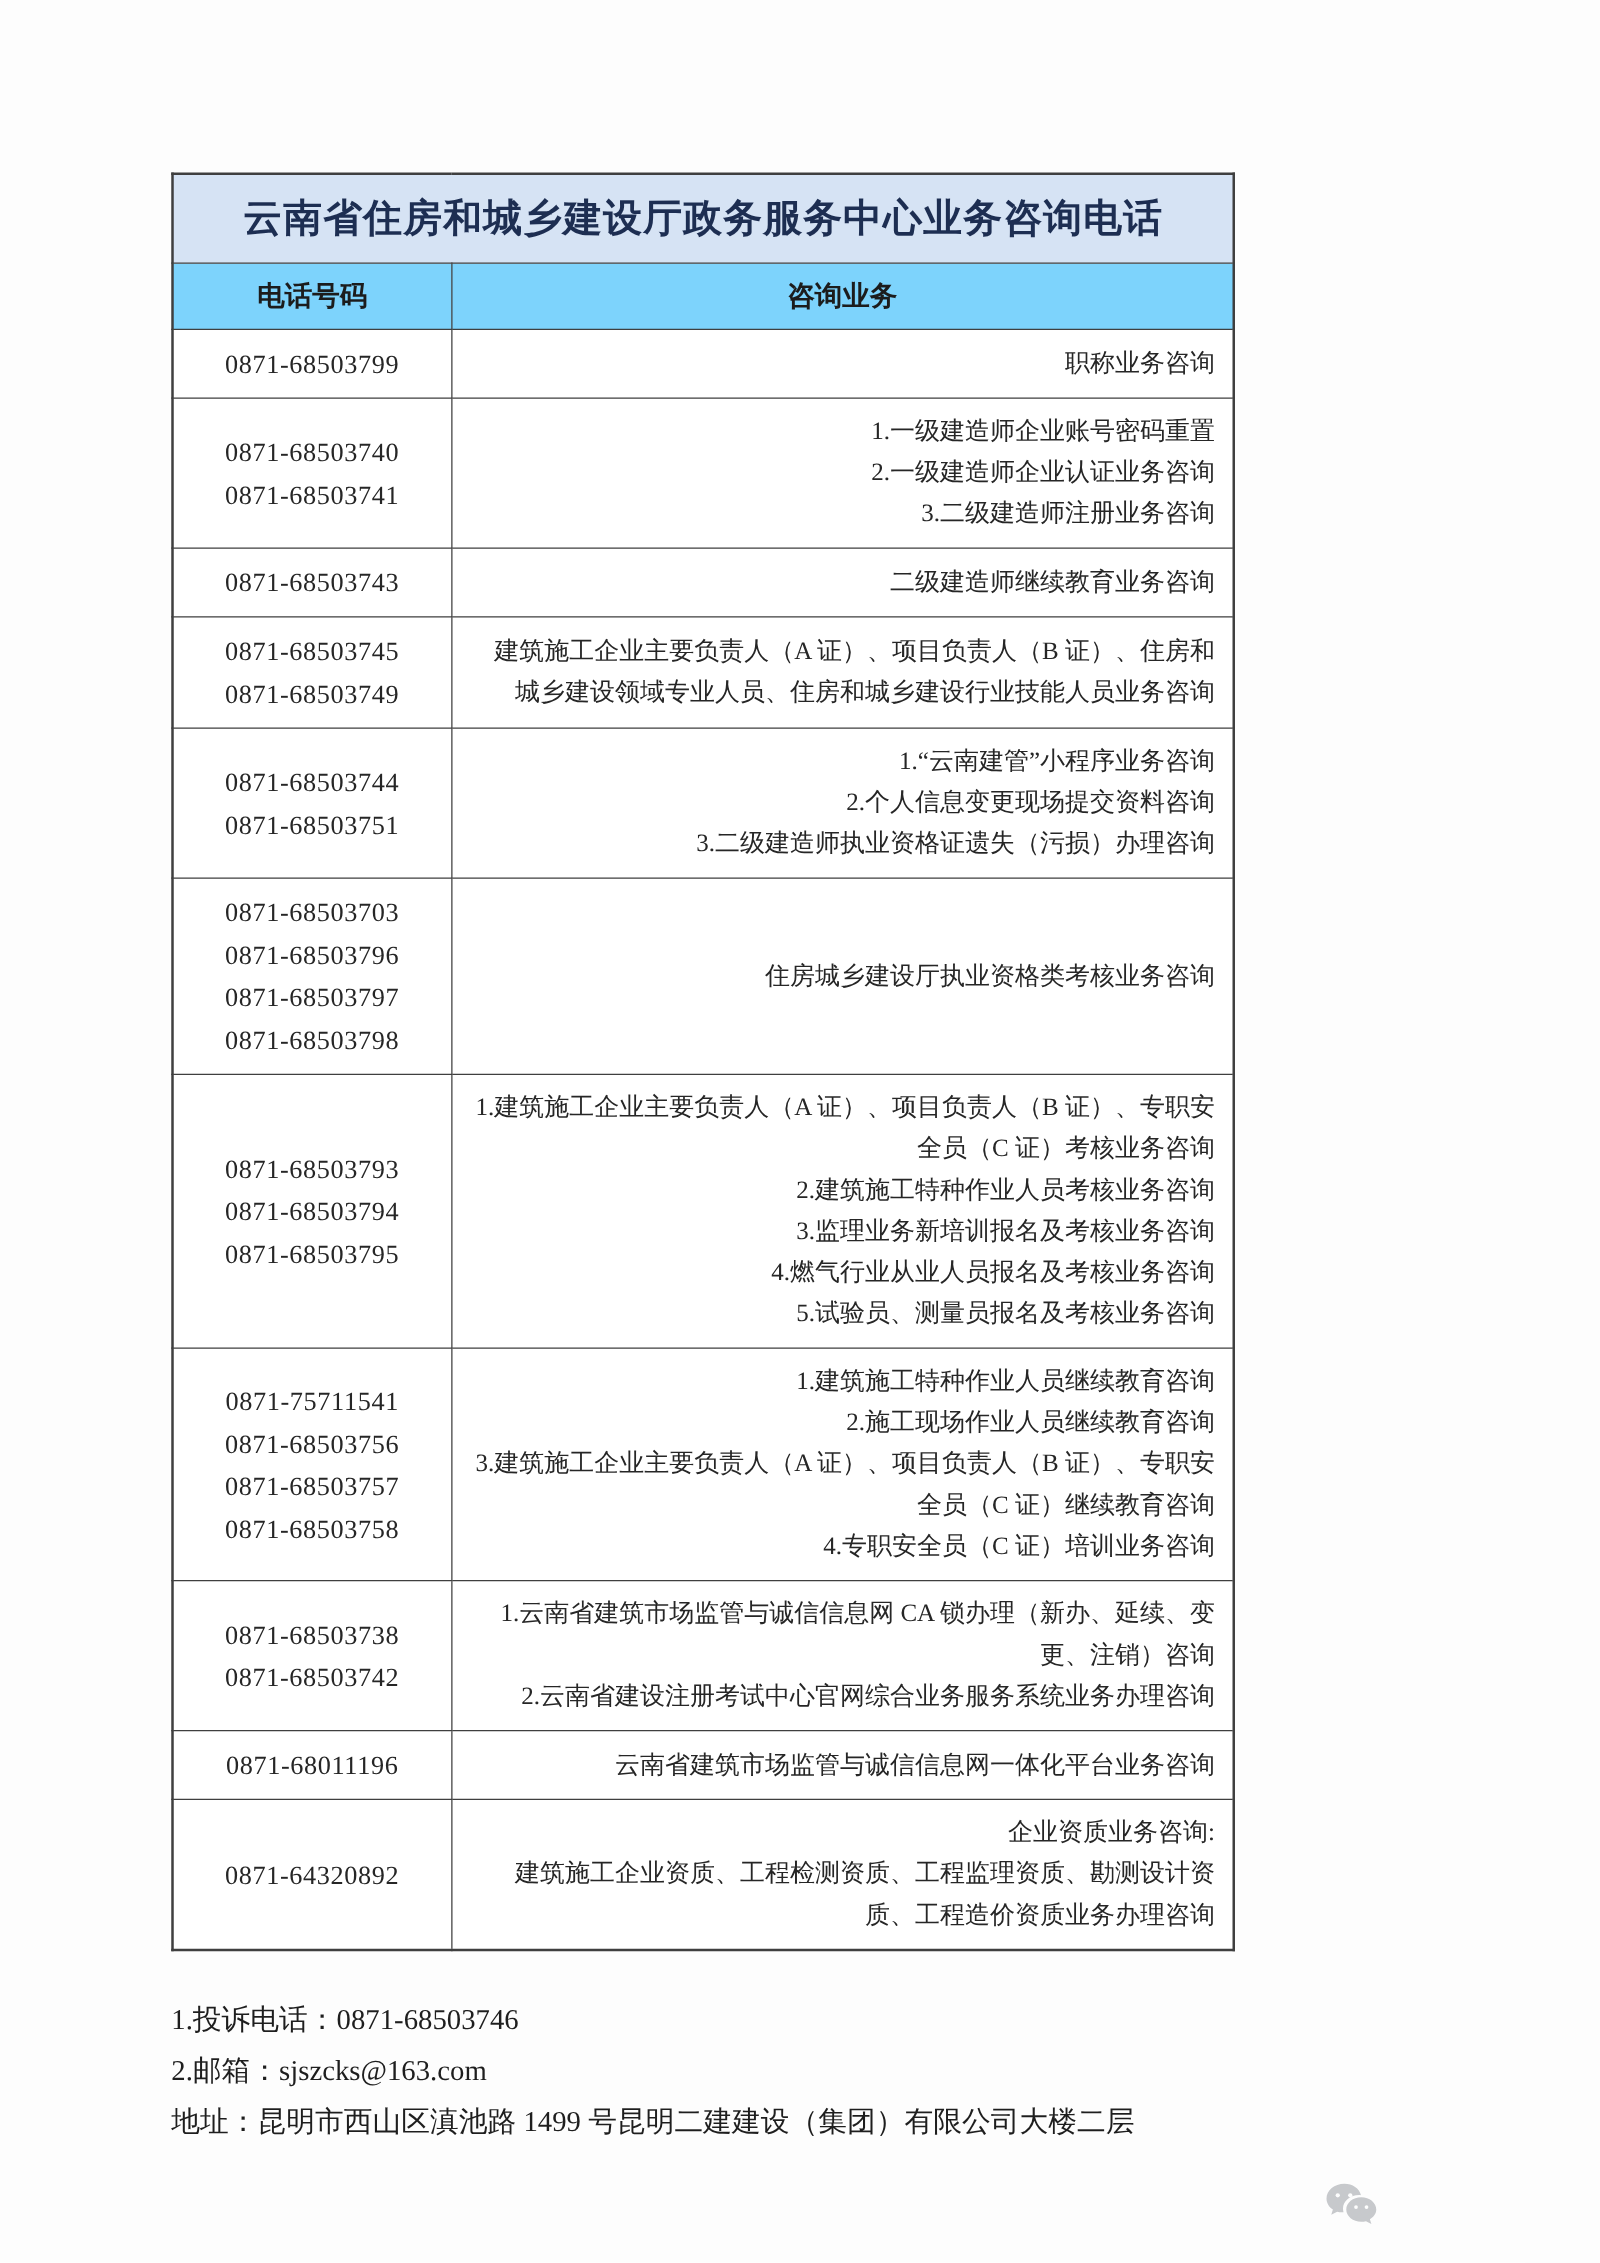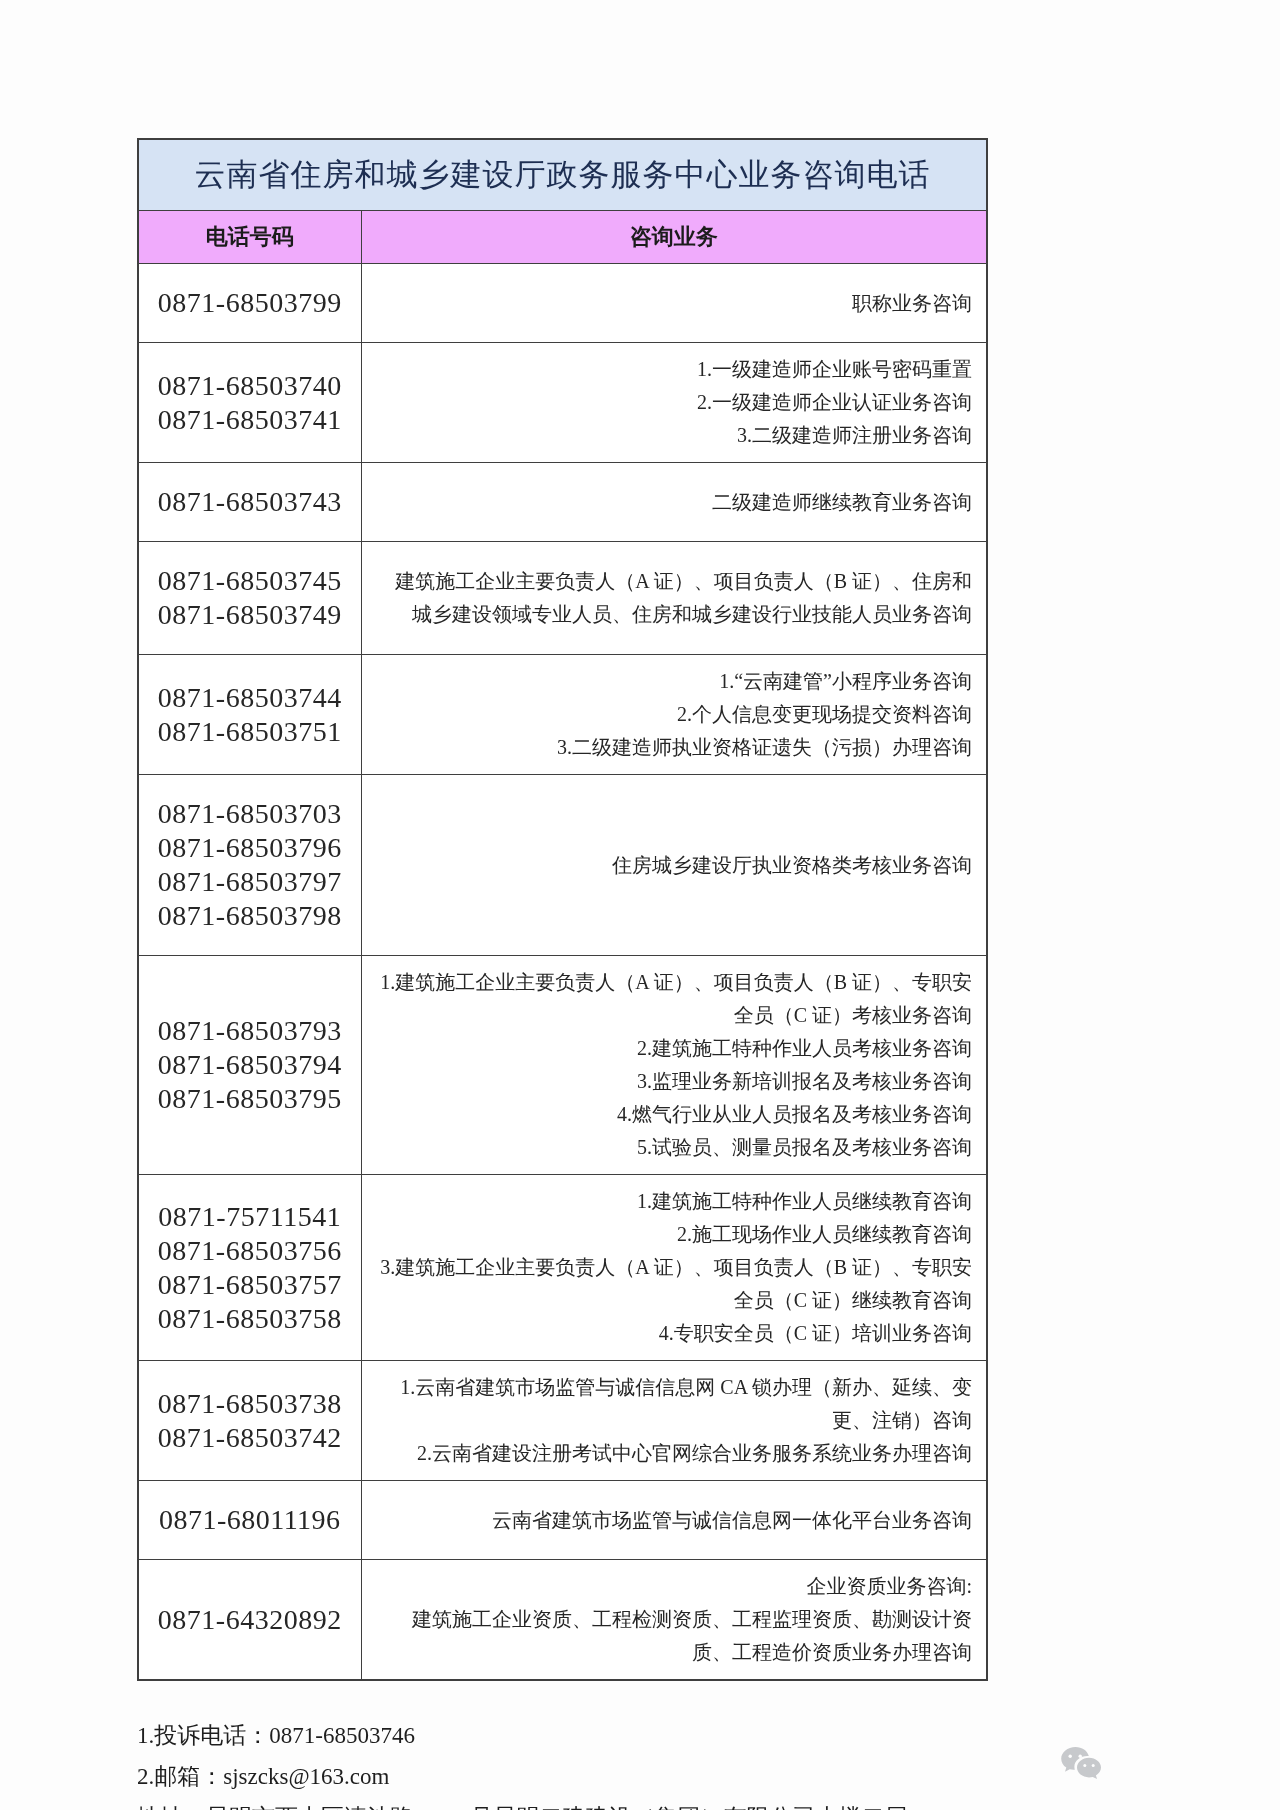--- a/index.html
+++ b/index.html
@@ -13,31 +13,31 @@
   .doc { padding:138px 0 0 137px; }
 
   table.phone-table {
     border-collapse:collapse; width:851px; table-layout:fixed;
     border:2px solid #3f3f3f; background:#ffffff;
   }
   .phone-table th, .phone-table td { border:1px solid #3f3f3f; }
 
   th.title-cell {
     background:#d6e3f4; color:#1d2e52;
-    font-size:31px; font-weight:normal; letter-spacing:1px;
+    font-size:31px; font-weight:bold; letter-spacing:1px;
     text-align:center; padding:14px 6px;margin-left:20px;
   }
   th.col-h {
-    background:#f0abfc; color:#1c1c1c;
+    background:#7dd3fc; color:#1c1c1c;
     font-size:22px; font-weight:bold; text-align:center; padding:11px 6px;
   }
 
   td.phones {
     text-align:center; vertical-align:middle;
-    font-size:28px; line-height:34px; padding:22px 4px;
+    font-size:21px; line-height:34px; padding:10px 4px;
     letter-spacing:0.5px;
     margin-top:42px;
   }
   td.services {
     vertical-align:middle; text-align:right;
     font-size:20px; line-height:33px; padding:10px 14px;
   }
   .svc { display:block; }
   .svc.hang { padding-left:26px; text-indent:-26px; }
   .phone { display:block; }

